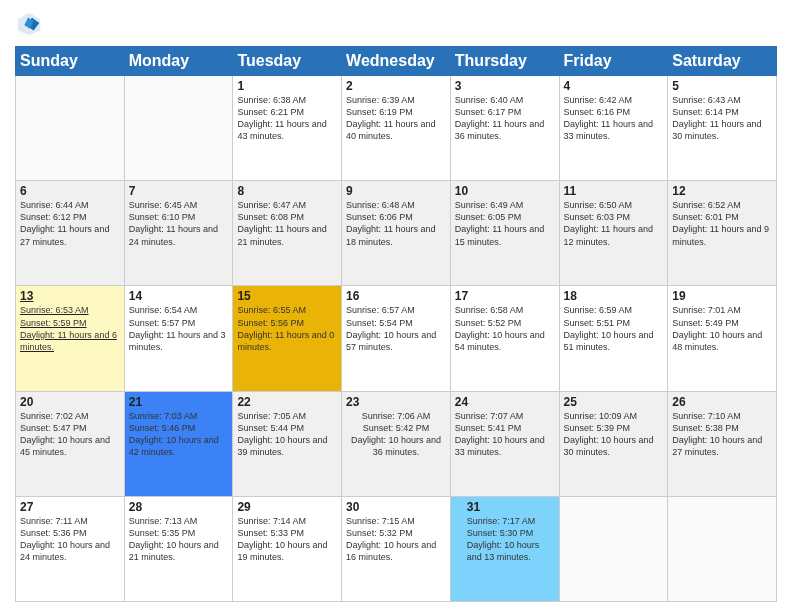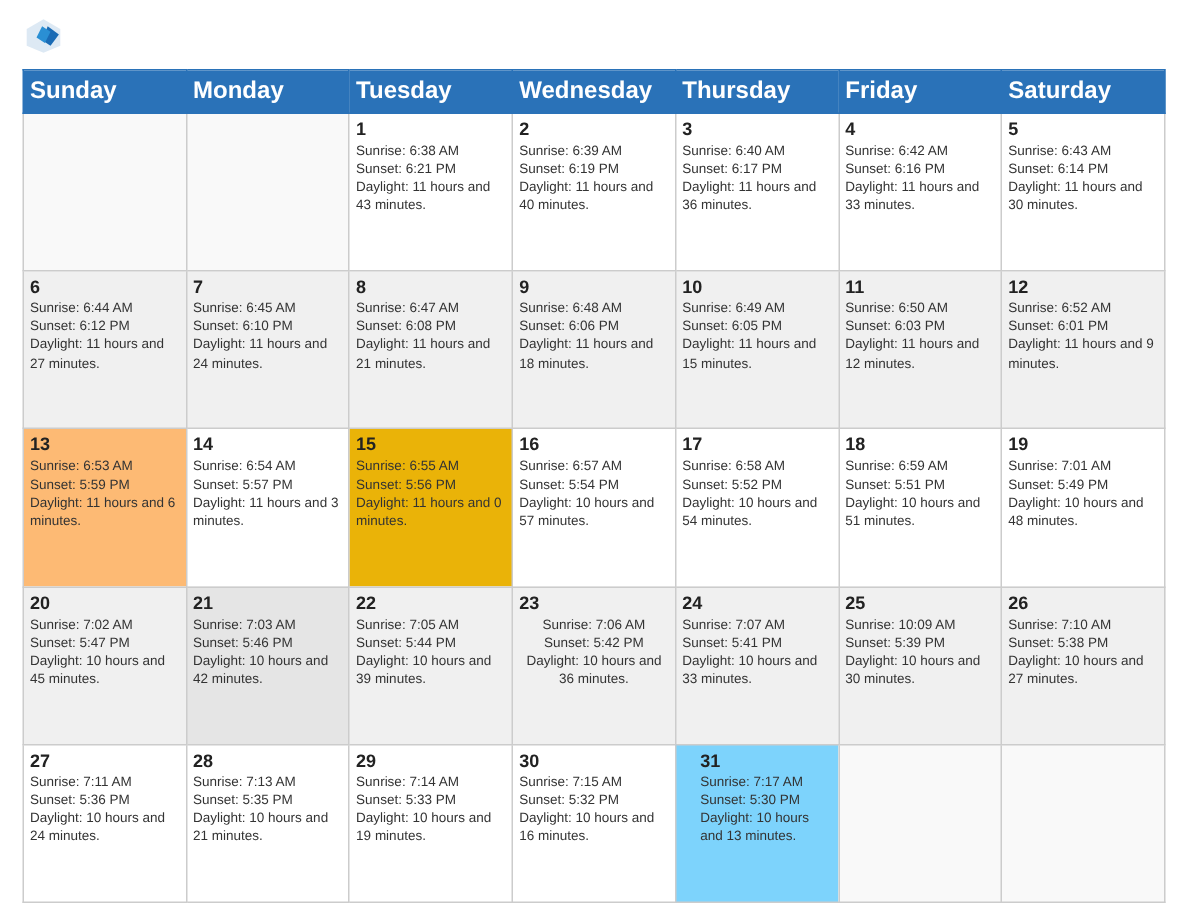--- a/index.html
+++ b/index.html
@@ -207,21 +207,21 @@
 Daylight: 11 hours and 12 minutes.</div>
           </td>
           <td style="background: rgb(240, 240, 240);">
             <span class="day-num">12</span>
             <div class="day-info" style="white-space: pre-line;">Sunrise: 6:52 AM
 Sunset: 6:01 PM
 Daylight: 11 hours and 9 minutes.</div>
           </td>
         </tr>
         <tr>
-          <td style="background: #fdba74;">
+          <td style="background: #fef9c3; text-decoration: underline;">
             <span class="day-num">13</span>
             <div class="day-info" style="white-space: pre-line;">Sunrise: 6:53 AM
 Sunset: 5:59 PM
 Daylight: 11 hours and 6 minutes.</div>
           </td>
           <td style="background: rgb(255, 255, 255);">
             <span class="day-num">14</span>
             <div class="day-info" style="white-space: pre-line;">Sunrise: 6:54 AM
 Sunset: 5:57 PM
 Daylight: 11 hours and 3 minutes.</div>
@@ -257,21 +257,21 @@
 Daylight: 10 hours and 48 minutes.</div>
           </td>
         </tr>
         <tr>
           <td style="background: rgb(240, 240, 240);">
             <span class="day-num">20</span>
             <div class="day-info" style="white-space: pre-line;">Sunrise: 7:02 AM
 Sunset: 5:47 PM
 Daylight: 10 hours and 45 minutes.</div>
           </td>
-          <td style="background: #e5e5e5;">
+          <td style="background: #3b82f6;">
             <span class="day-num">21</span>
             <div class="day-info" style="white-space: pre-line;">Sunrise: 7:03 AM
 Sunset: 5:46 PM
 Daylight: 10 hours and 42 minutes.</div>
           </td>
           <td style="background: rgb(240, 240, 240);">
             <span class="day-num">22</span>
             <div class="day-info" style="white-space: pre-line;">Sunrise: 7:05 AM
 Sunset: 5:44 PM
 Daylight: 10 hours and 39 minutes.</div>

